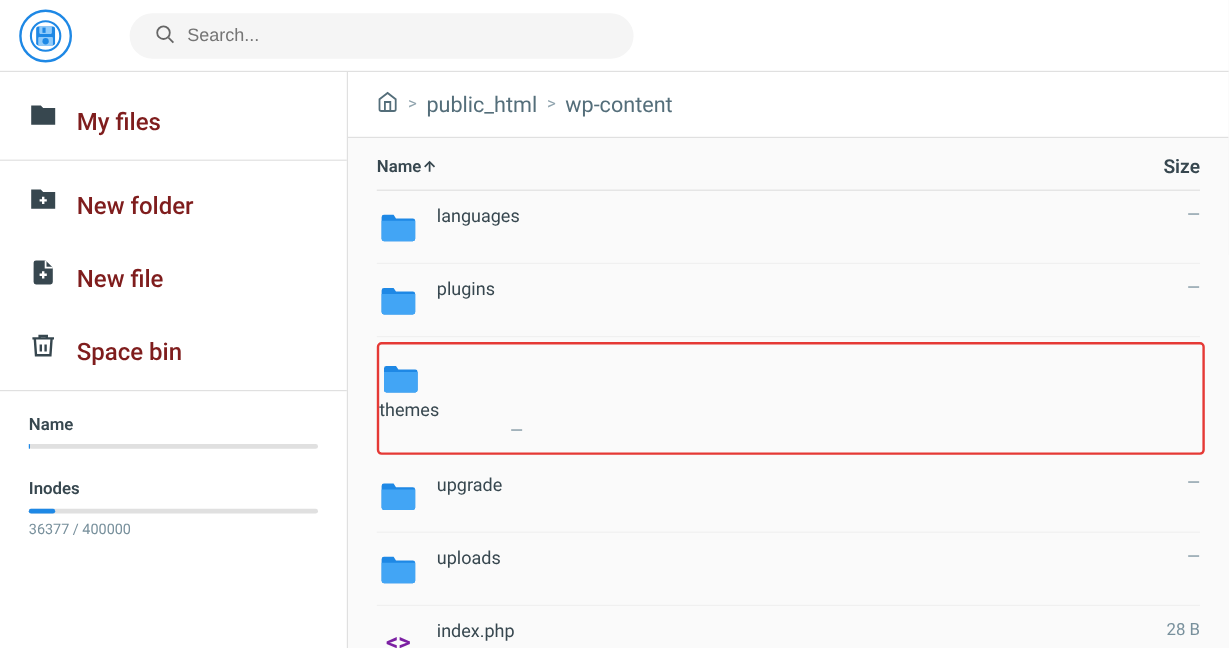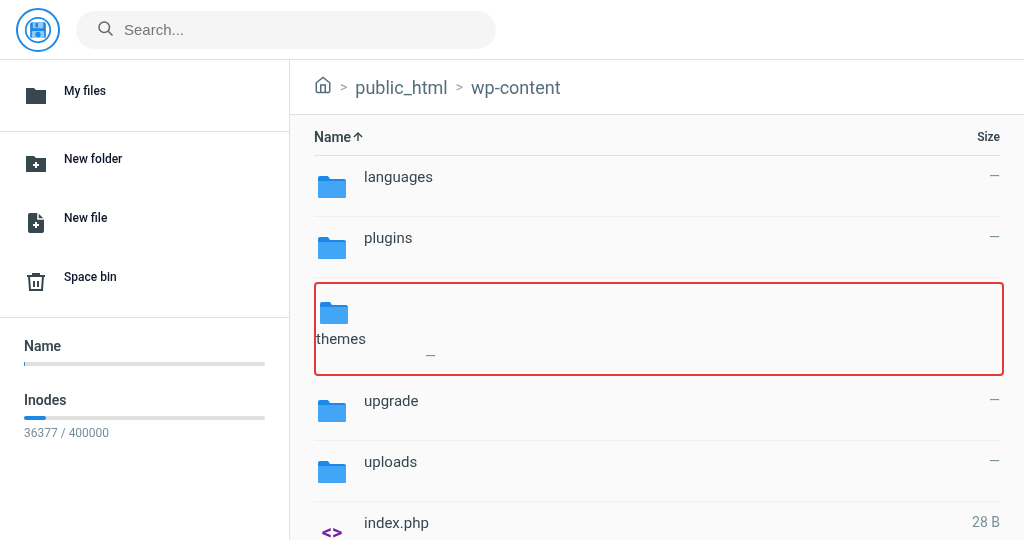--- a/index.html
+++ b/index.html
@@ -15,20 +15,21 @@
 
     
     .header {
       background: #fff;
       height: 60px;
       display: flex;
       align-items: center;
       padding: 0 16px;
       border-bottom: 1px solid #e0e0e0;
       flex-shrink: 0;
+      gap: 32px;
     }
     .logo {
       width: 44px;
       height: 44px;
       border-radius: 50%;
       border: 2px solid #1e88e5;
       display: flex;
       align-items: center;
       justify-content: center;
       margin-right: 16px;
@@ -65,26 +66,26 @@
       width: 290px;
       background: #fff;
       border-right: 1px solid #e0e0e0;
       flex-shrink: 0;
       display: flex;
       flex-direction: column;
       padding: 8px 0;
     }
     .sidebar-item {
       display: flex;
-      align-items: flex-start;
+      align-items: flex-end;
       padding: 16px 24px;
       cursor: pointer;
       gap: 16px;
-      color: #0f172a;
-      font-size: 12px;
+      color: #7f1d1d;
+      font-size: 20px;
       font-weight: 500;
     }
     .sidebar-item svg { flex-shrink: 0; }
 
     .sidebar-divider {
       height: 1px;
       background: #e0e0e0;
       margin: 4px 0;
     }
 
@@ -157,21 +158,21 @@
       flex: 1;
       font-size: 14px;
       font-weight: 600;
       color: #37474f;
       display: flex;
       align-items: center;
       gap: 0;
     }
     .col-size {
       width: 120px;
-      font-size: 12px;
+      font-size: 16px;
       font-weight: 600;
       color: #37474f;
       text-align: right;
     }
 
     .file-row {
       display: flex;
       align-items: flex-start;
       padding: 12px 0;
       border-bottom: 1px solid #f0f0f0;

